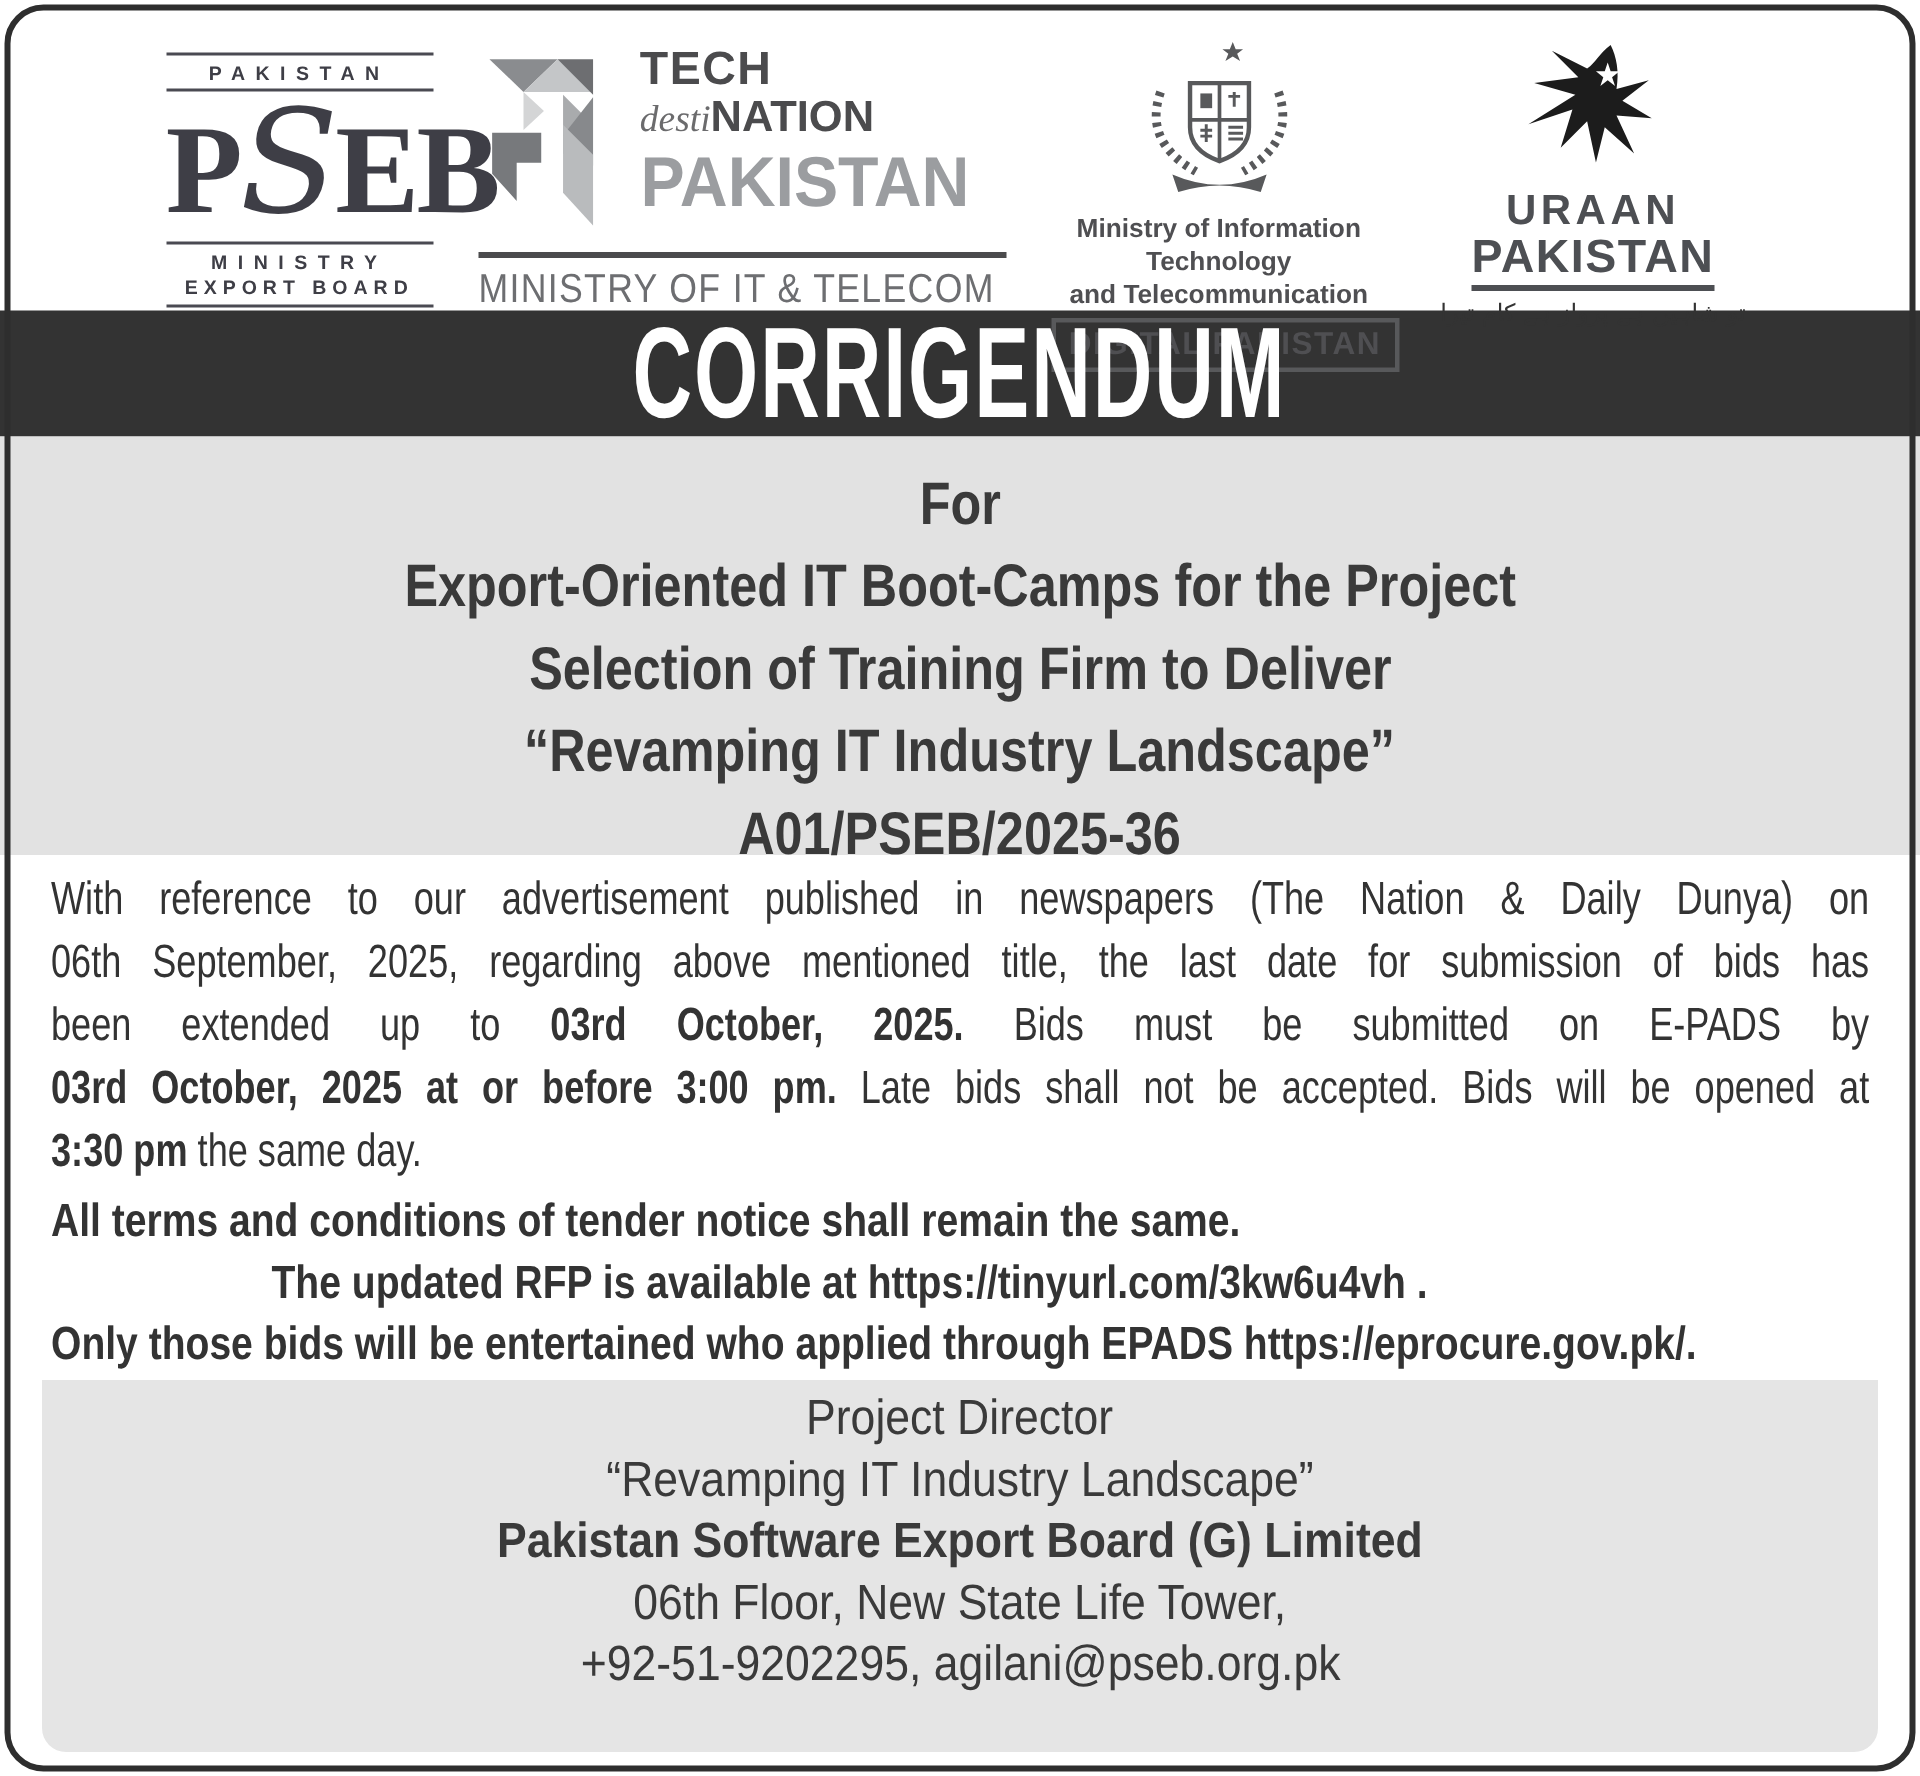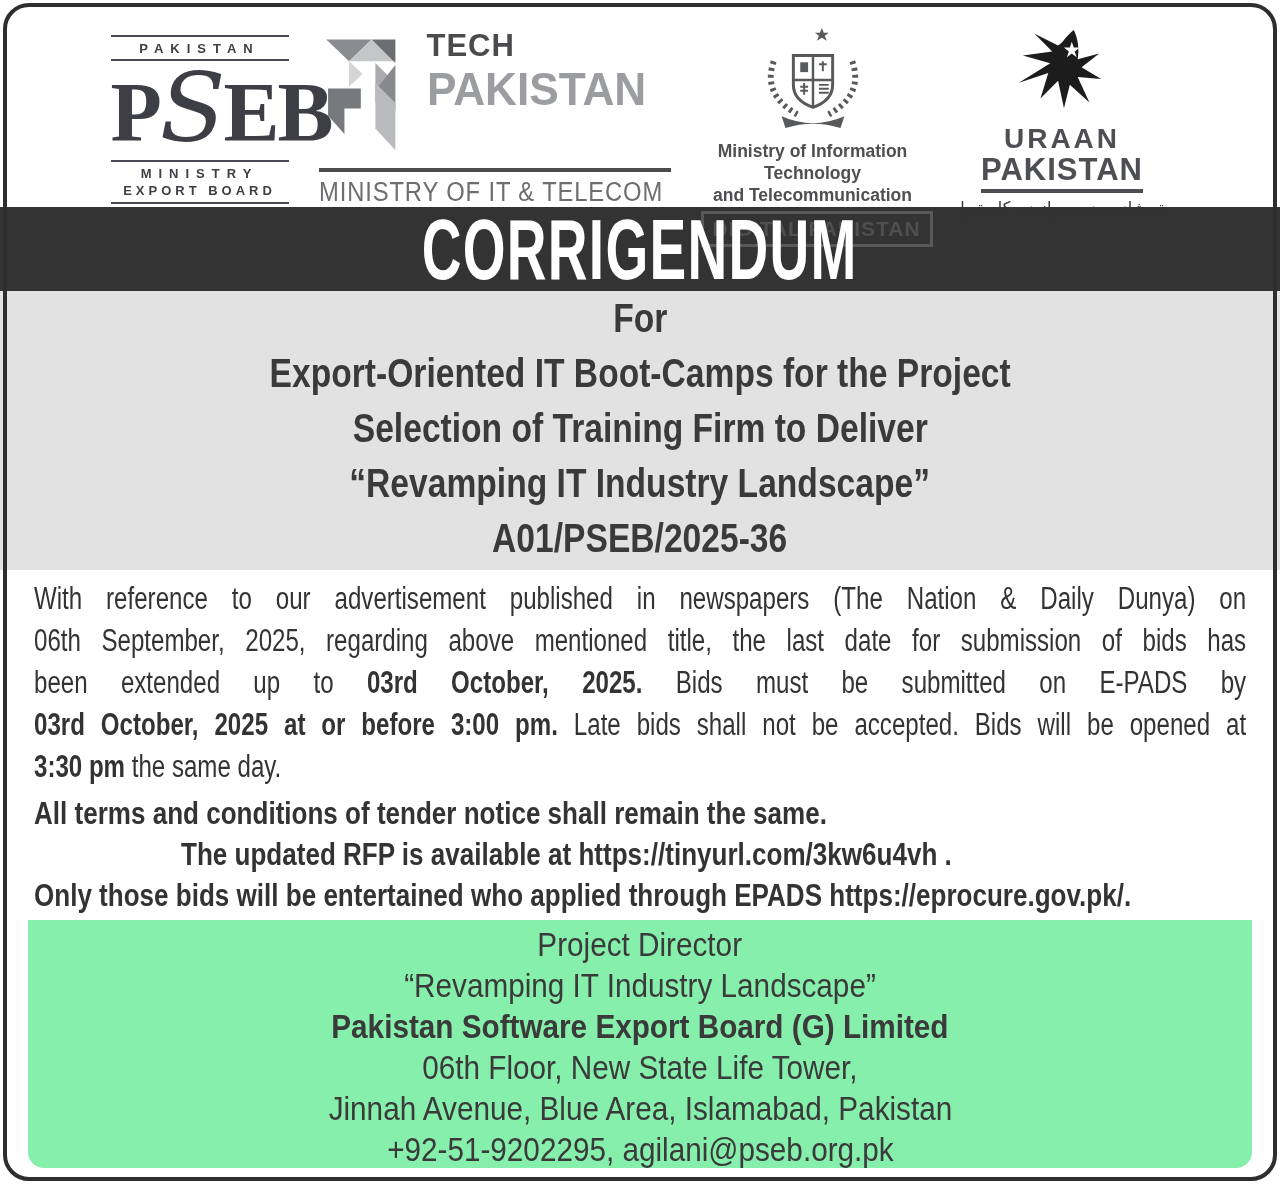--- a/index.html
+++ b/index.html
@@ -56,37 +56,37 @@
   .uraan .urdu{font-family:"DejaVu Sans",sans-serif;font-size:16px;color:#333;margin-top:5px;direction:rtl;}
 
   
   .band{height:84px;background:#333333;display:flex;align-items:center;justify-content:center;}
   .band .corr{
     color:#fff;font-size:86px;font-weight:700;letter-spacing:2px;line-height:84px;
     display:inline-block;transform:scaleX(.64);transform-origin:center;white-space:nowrap;
   }
 
   
-  .titleband{height:279px;background:#e2e2e2;text-align:center;padding-top:0;box-sizing:border-box;color:#3a3a3a;}
+  .titleband{height:279px;background:#e2e2e2;text-align:center;padding-top:18px;box-sizing:border-box;color:#3a3a3a;}
   .titleband .tl{font-size:40px;font-weight:700;line-height:55px;}
 
   
   .bodysec{padding:8px 34px 0;box-sizing:border-box;}
   .para{width:1560px;transform:scaleX(.777);transform-origin:left top;}
   .pline{font-size:31px;line-height:42px;text-align:justify;text-align-last:justify;white-space:normal;}
   .pline.last{text-align-last:left;}
   .stmt{font-size:31px;font-weight:700;line-height:36px;}
   .stmt .cxl{display:inline-block;transform:scaleX(.84);transform-origin:left;white-space:nowrap;}
   .stmt1{margin-top:8px;}
   .stmt2{margin-top:5px;text-align:center;}
   .stmt3{margin-top:5px;}
 
   
   .footerbox{
-    margin:6px 28px 0;height:248px;background:#86efac;border-radius:0 0 16px 16px;
+    margin:6px 28px 0;height:248px;background:#e5e5e5;border-radius:0 0 16px 16px;
     text-align:center;padding-top:4px;box-sizing:border-box;color:#3a3a3a;
   }
   .footerbox .fl{font-size:33px;line-height:41px;}
   .footerbox .fl.bold{font-weight:700;}
   .cx9{display:inline-block;transform:scaleX(.9);transform-origin:center;white-space:nowrap;}
 </style>
 </head>
 <body>
 
 <div class="page">
@@ -112,20 +112,21 @@
           <polygon points="58,10 83,34 33,34" fill="#c4c6c8"></polygon>
           <polygon points="58,10 84,10 84,36" fill="#6d6e71"></polygon>
           <polygon points="33,34 48,48 33,62" fill="#d4d5d6"></polygon>
           <polygon points="62,36 84,58 62,80" fill="#a9abad"></polygon>
           <polygon points="84,38 84,88 62,66" fill="#87898c"></polygon>
           <polygon points="62,58 84,80 84,132 62,108" fill="#b9bbbd"></polygon>
           <polygon points="10,64 46,64 46,86 28,86 28,114 10,94" fill="#77797c"></polygon>
         </svg>
         <div class="tech-text">
           <div class="t1">TECH</div>
+          <div class="t2"><span class="it">desti</span><span class="bd">NATION</span></div>
           <div class="t3">PAKISTAN</div>
         </div>
       </div>
       <div class="tech-rule"></div>
       <div class="tech-cap">MINISTRY OF IT &amp; TELECOM</div>
     </div>
 
     <div class="ministry">
       <svg width="140" height="108" viewBox="0 0 140 110">
         <path d="M63,3 a12,12 0 1,0 16,19 a10,10 0 1,1 -16,-19" fill="#58595b"></path>
@@ -182,16 +183,15 @@
     <div class="stmt stmt1"><span class="cxl">All terms and conditions of tender notice shall remain the same.</span></div>
     <div class="stmt stmt2"><span class="cxl">The updated RFP is available at https://tinyurl.com/3kw6u4vh .</span></div>
     <div class="stmt stmt3"><span class="cxl">Only those bids will be entertained who applied through EPADS https://eprocure.gov.pk/.</span></div>
   </div>
 
   <div class="footerbox">
     <div class="fl"><span class="cx9">Project Director</span></div>
     <div class="fl"><span class="cx9">“Revamping IT Industry Landscape”</span></div>
     <div class="fl bold"><span class="cx9">Pakistan Software Export Board (G) Limited</span></div>
     <div class="fl"><span class="cx9">06th Floor, New State Life Tower,</span></div>
-    <div class="fl"><span class="cx9">Jinnah Avenue, Blue Area, Islamabad, Pakistan</span></div>
     <div class="fl"><span class="cx9">+92-51-9202295, agilani@pseb.org.pk</span></div>
   </div>
 </div>
 
 </body></html>

